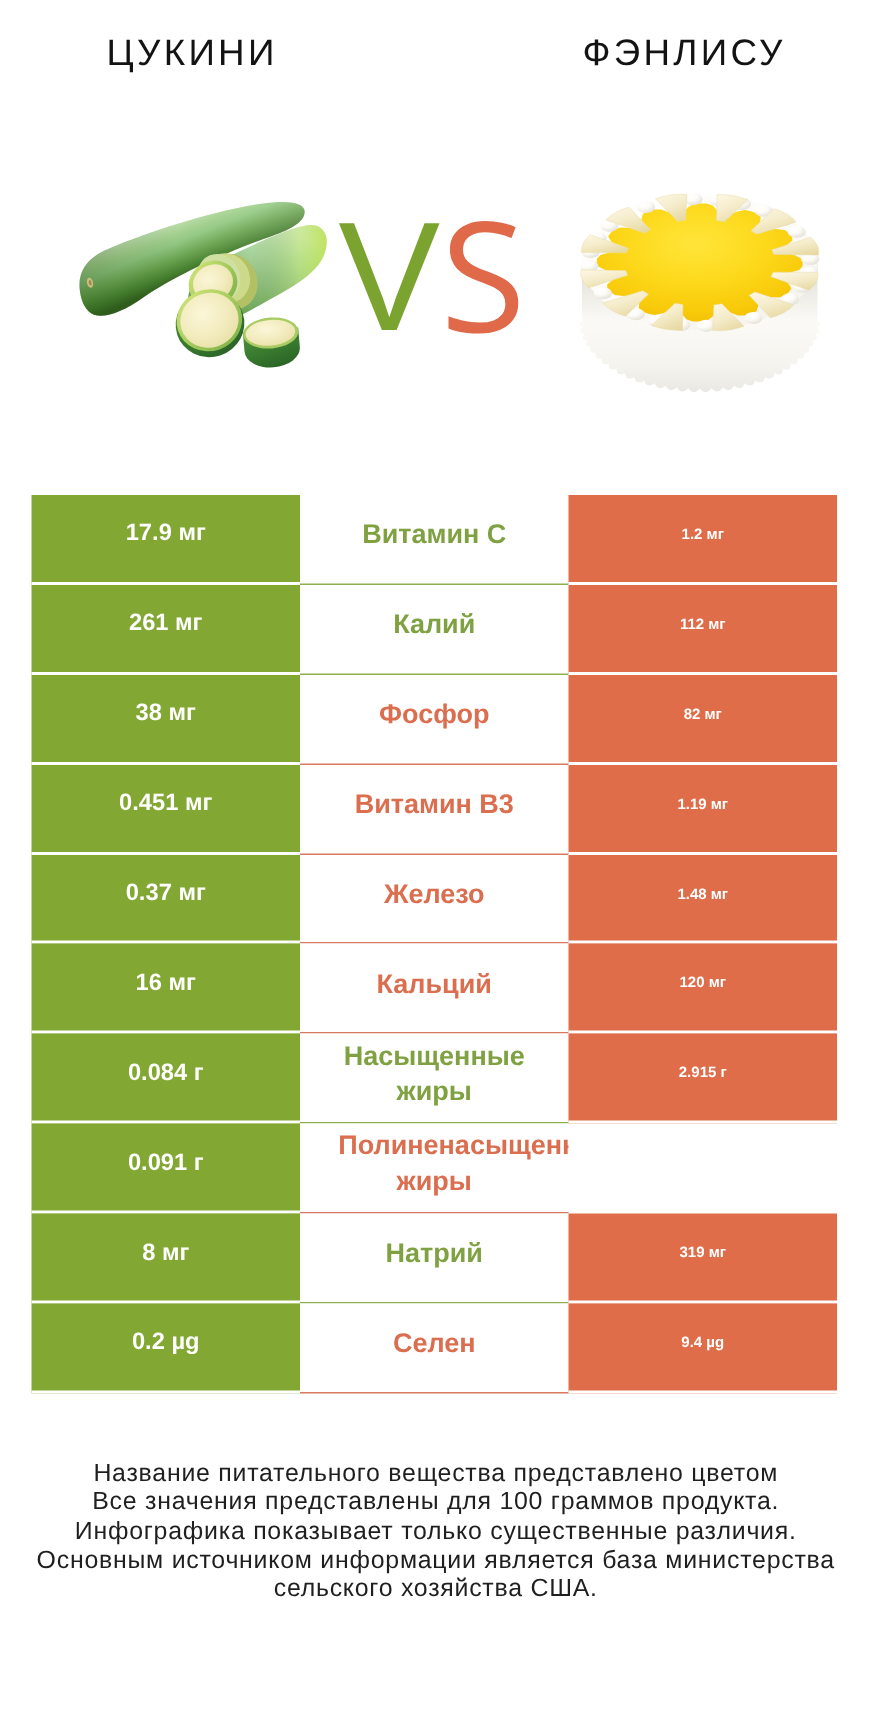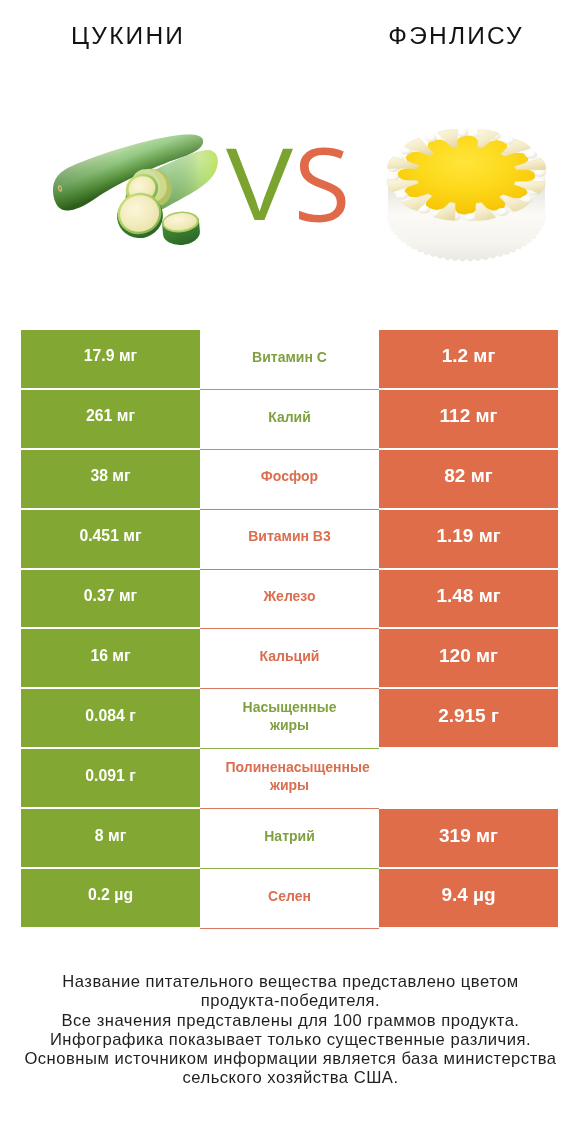--- a/index.html
+++ b/index.html
@@ -20,22 +20,22 @@
   .zuc{position:absolute;left:50px;top:132px;width:175px;height:130px;}
   .zuc svg{display:block;}
   .cake{position:absolute;left:384px;top:119px;width:175px;height:135px;}
   .cake svg{display:block;}
 
   
   .table{position:absolute;left:21px;top:330px;width:537px;}
   .row{display:flex;height:59.9px;}
   .cell{display:flex;align-items:center;justify-content:center;box-sizing:border-box;text-align:center;overflow:hidden;padding-bottom:5px;}
   .c-left{width:179px;color:#ffffff;font-size:15.8px;font-weight:700;}
-  .c-right{width:179px;color:#ffffff;font-size:19px;font-weight:700;}
-  .c-mid{width:179px;font-size:14px;font-weight:700;line-height:1.32;background:#fff;}
+  .c-right{width:179px;color:#ffffff;font-size:10px;font-weight:700;}
+  .c-mid{width:179px;font-size:18px;font-weight:700;line-height:1.32;background:#fff;}
   .c-mid .lbl{width:128px;display:block;}
   .c-left,.c-right{background-clip:padding-box;border-bottom:2px solid #fff;}
   .green{background:#82A732;}
   .orange{background:#E06D49;}
   .c-mid{border-bottom:1px solid #82A732;}
   .mid-green{color:#7FA141;border-bottom-color:#8FAE4E;}
   .mid-orange{color:#DB6E4F;border-bottom-color:#D8795F;}
 
   
   .footer{position:absolute;left:0;top:972px;width:580px;text-align:center;font-size:16.6px;letter-spacing:0.5px;line-height:19.3px;color:#1f1f1f;}
@@ -298,20 +298,19 @@
         <div class="cell c-left green">0.2 µg</div>
         <div class="cell c-mid mid-orange">
           <span class="lbl">Селен</span>
         </div>
         <div class="cell c-right orange">9.4 µg</div>
       </div>
     </div>
 
   <div class="footer">
       <div>Название питательного вещества представлено цветом</div>
-      <div>продукта-победителя.</div>
       <div>Все значения представлены для 100 граммов продукта.</div>
       <div>Инфографика показывает только существенные различия.</div>
       <div>Основным источником информации является база министерства</div>
       <div>сельского хозяйства США.</div>
     </div>
 
 </div>
 
 </body></html>

